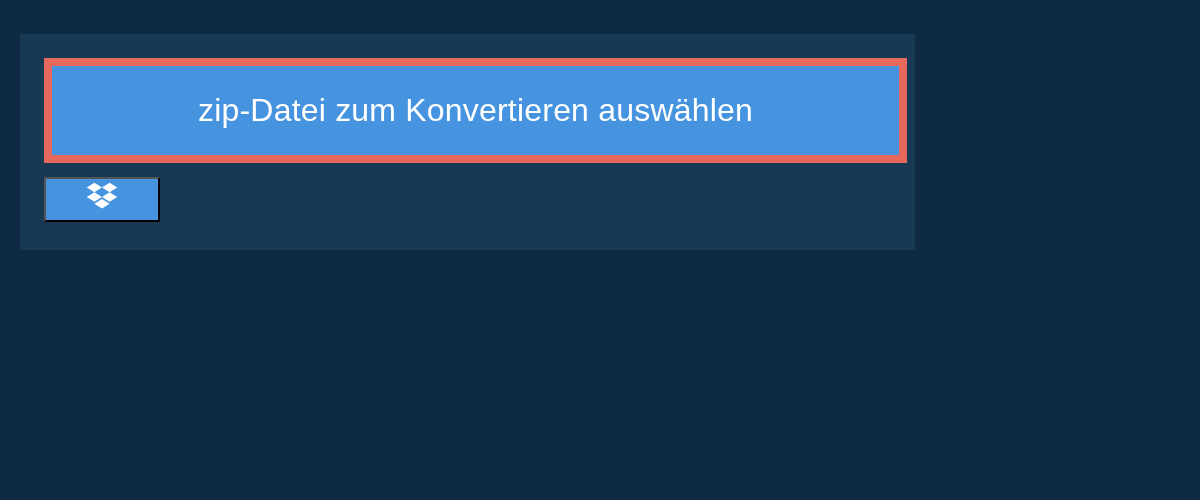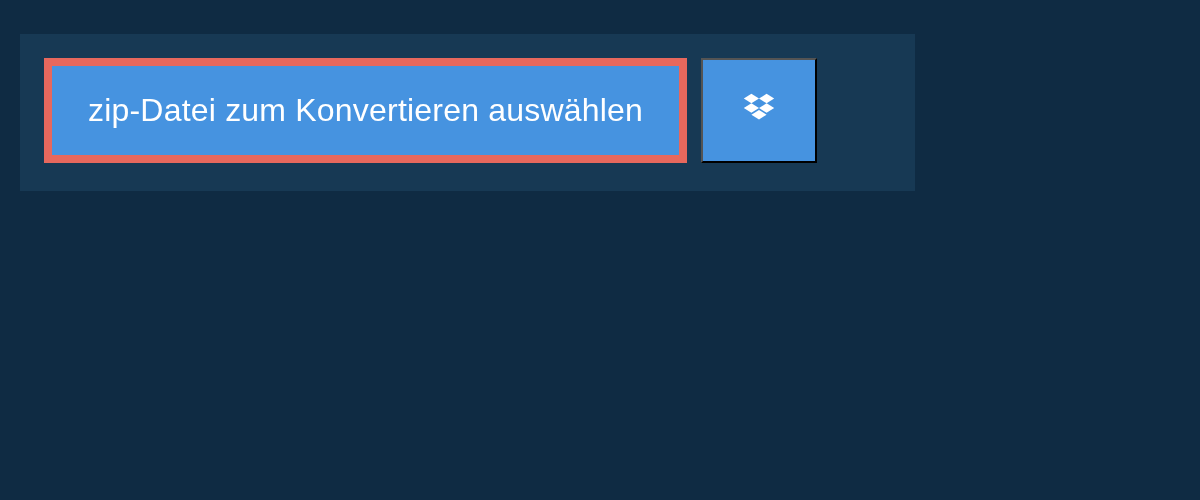--- a/index.html
+++ b/index.html
@@ -30,20 +30,21 @@
       color: #ffffff;
       font-size: 36px;
       font-weight: 400;
       letter-spacing: 0.3px;
     }
     .button-row {
       padding: 24px 8px 28px 24px;
       display: flex;
       gap: 14px;
       align-items: stretch;
+      flex-direction: column;
     }
     .select-button {
       border: 8px solid #e7685d;
       background-color: #4693e0;
       color: #ffffff;
       font-size: 32px;
       font-weight: 400;
       padding: 26px 36px;
       text-align: center;
       flex: 0 0 auto;

